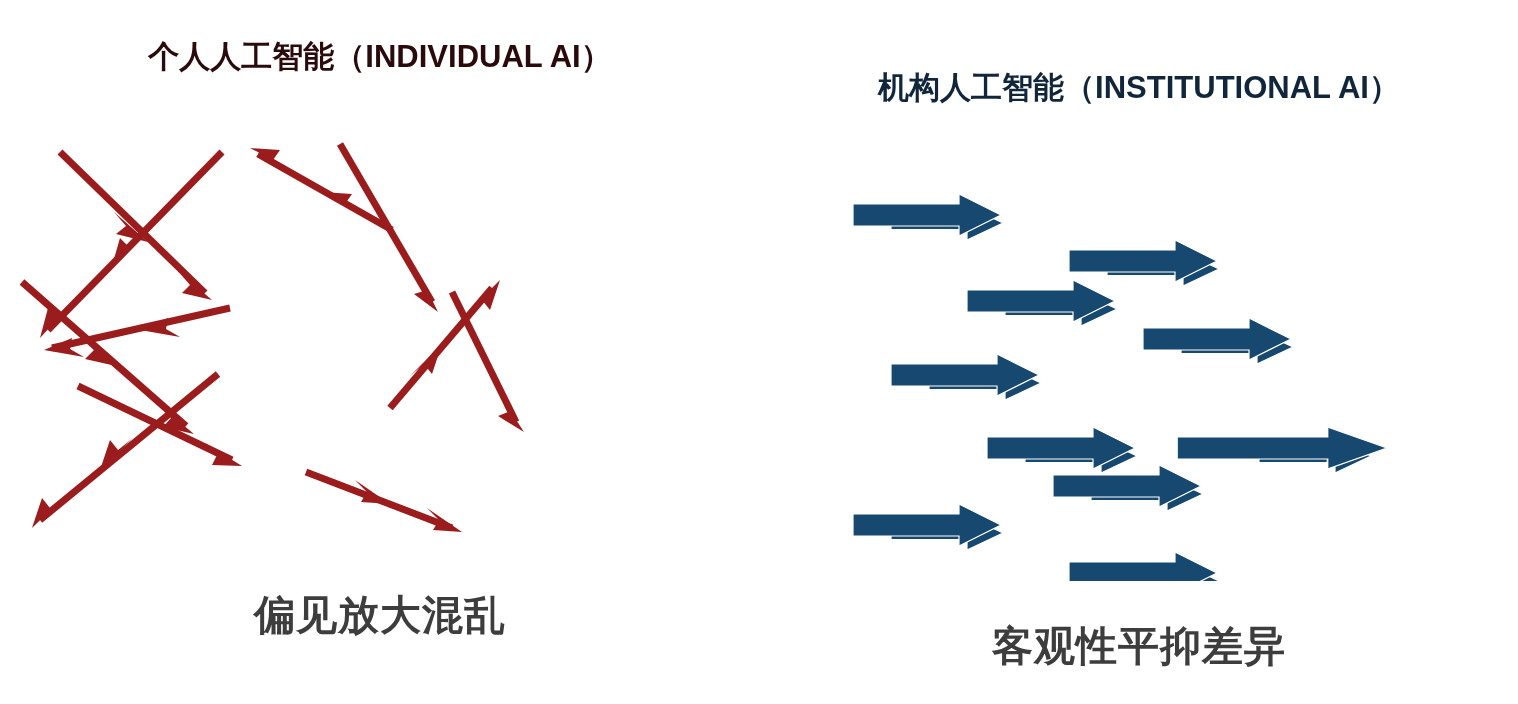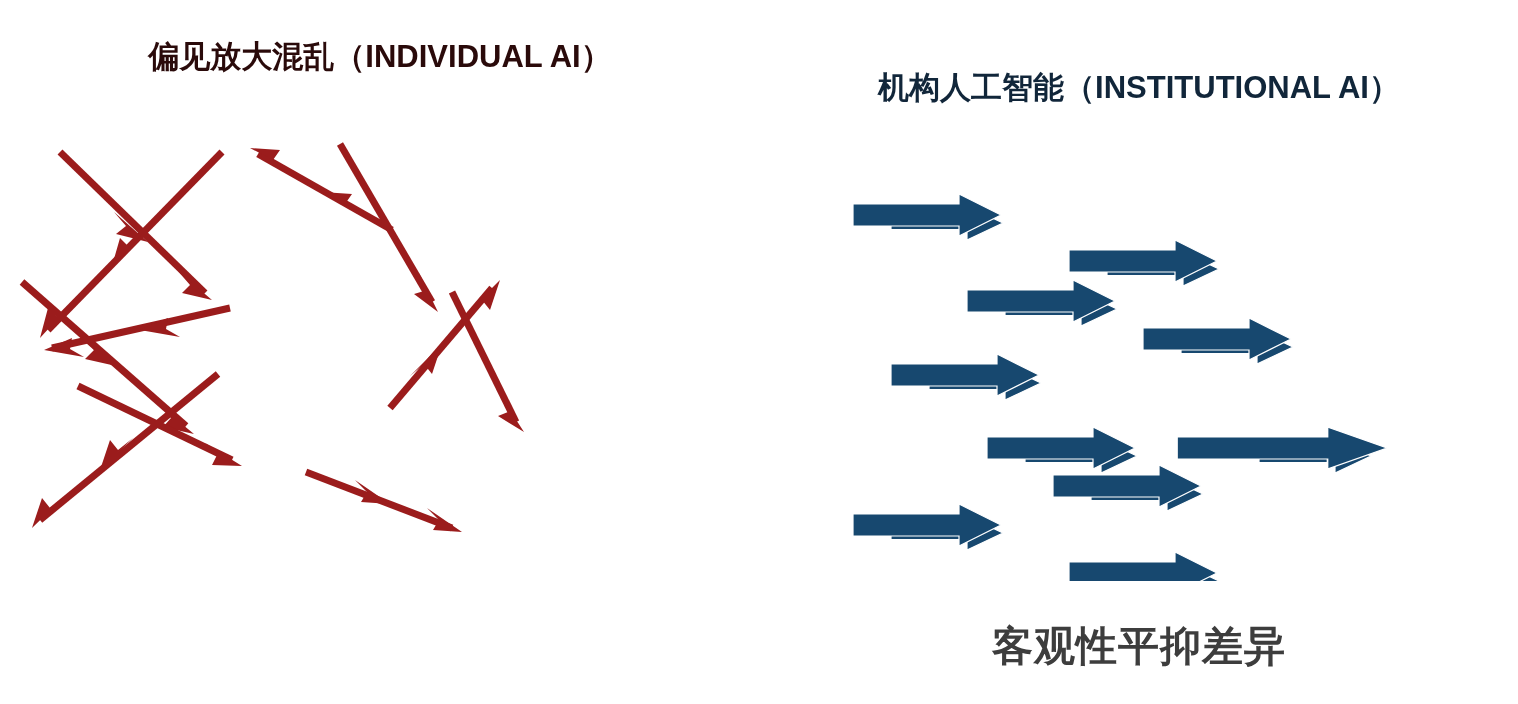--- a/index.html
+++ b/index.html
@@ -66,21 +66,21 @@
   }
   .art svg { display: block; width: 100%; height: 100%; }
 </style>
 </head>
 <body>
 
 <div class="stage" style="background: rgb(255, 255, 255);">
 
   <div class="panel" id="panel-left">
 
-    <div class="panel-title" id="title-left" style="color: rgb(42, 10, 10);">偏见放大混乱（INDIVIDUAL AI）</div>
+    <div class="panel-title" id="title-left" style="color: rgb(42, 10, 10);">个人人工智能（INDIVIDUAL AI）</div>
 
     <div class="art">
       <svg viewBox="0 0 760 420" preserveAspectRatio="xMidYMid meet">
         <defs>
           <g id="ahR">
             <path d="M0,0 L-26,-9 L-20,0 L-26,9 Z"></path>
           </g>
         </defs>
 
         <g fill="#9b1c1c" stroke="#9b1c1c" stroke-width="7" stroke-linecap="butt">
@@ -145,20 +145,21 @@
           <g>
             <line x1="306" y1="342" x2="452" y2="398"></line>
             <polygon stroke="none" points="462,402 433,400 439,390 427,378"></polygon>
             <polygon stroke="none" points="390,374 361,372 367,362 355,350"></polygon>
           </g>
 
         </g>
       </svg>
     </div>
 
+    <div class="panel-caption" id="caption-left" style="color: rgb(61, 61, 61);">偏见放大混乱</div>
   </div>
 
   <div class="panel" id="panel-right">
 
     <div class="panel-title" id="title-right" style="color: rgb(17, 38, 58);">机构人工智能（INSTITUTIONAL AI）</div>
 
     <div class="art">
       <svg viewBox="0 0 600 420" preserveAspectRatio="xMidYMid meet">
         <defs>
 

